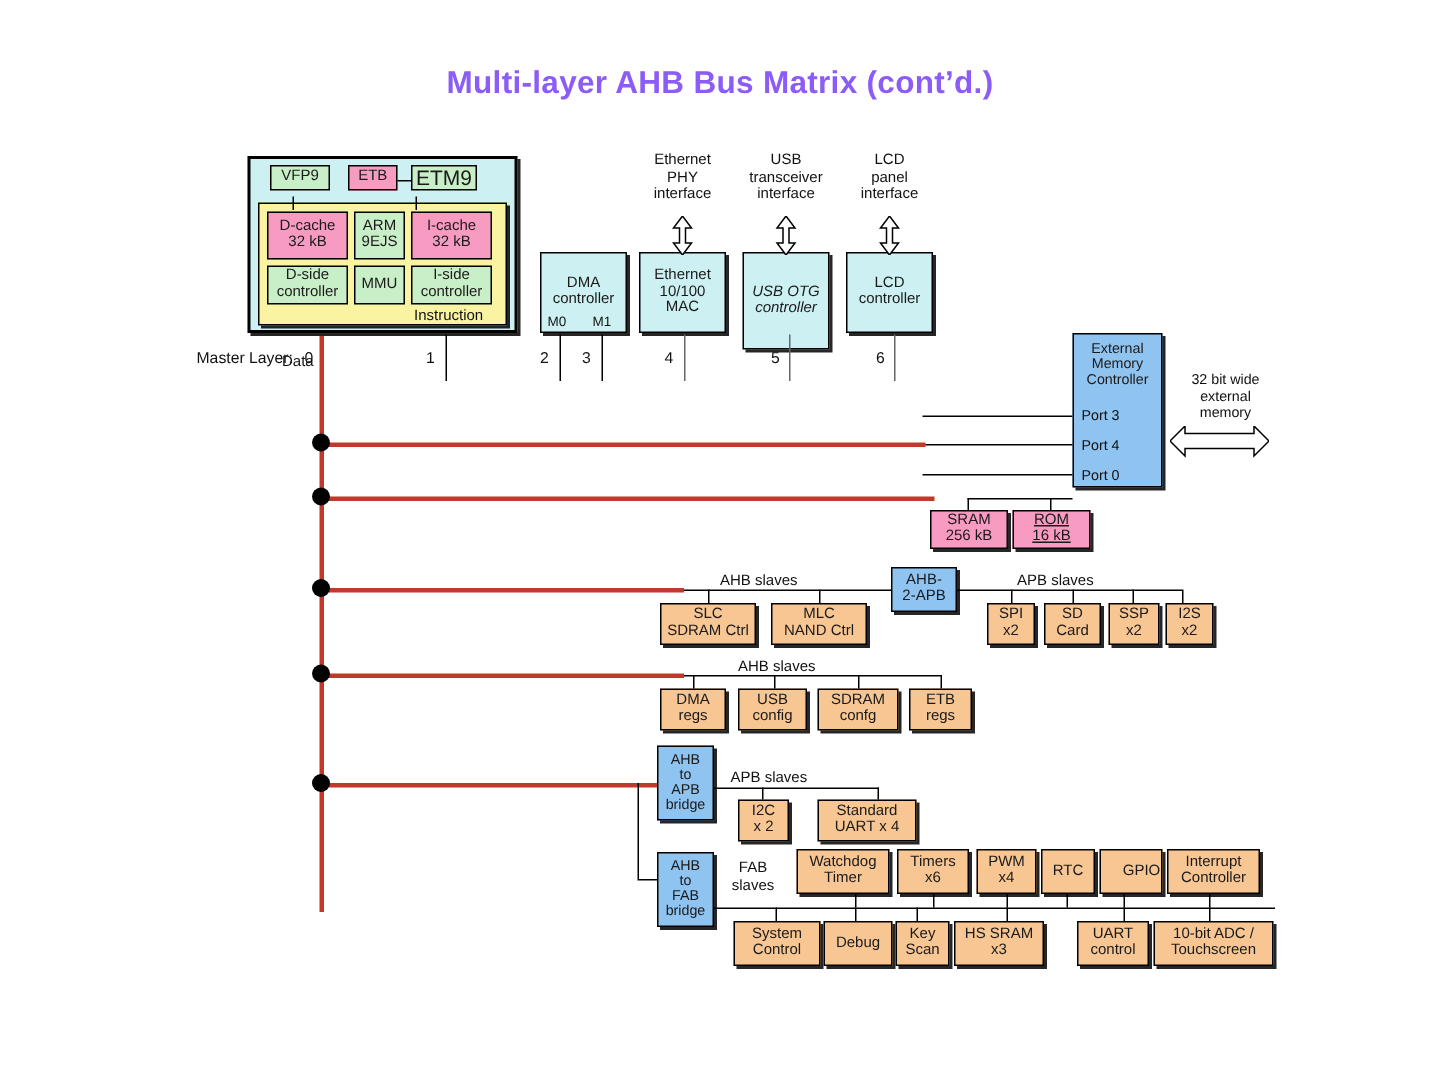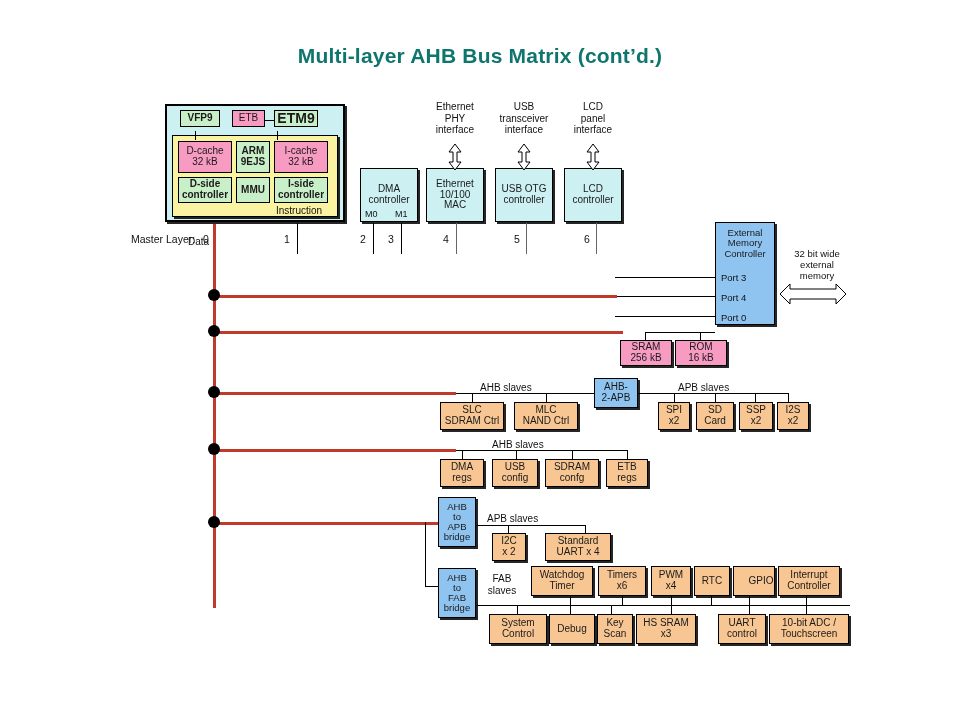--- a/index.html
+++ b/index.html
@@ -1,34 +1,34 @@
 <!DOCTYPE html>
 <html><head>
 <meta charset="utf-8">
 <style>
   html,body{margin:0;padding:0;}
   body{width:960px;height:720px;background:#ffffff;font-family:"Liberation Sans",sans-serif;overflow:hidden;}
   #stage{position:relative;width:960px;height:720px;}
 
   .title{
     position:absolute;left:0;top:44px;width:960px;text-align:center;
-    font-size:21px;font-weight:bold;color:#0f766e;letter-spacing:.2px;
+    font-size:21px;font-weight:bold;color:#8b5cf6;letter-spacing:.2px;
   }
 
   
   .box{
     position:absolute;box-sizing:border-box;border:1.5px solid #000;
     display:flex;align-items:center;justify-content:center;text-align:center;
     font-size:10px;line-height:1.08;color:#1a1a1a;
     box-shadow:2px 2px 0 rgba(0,0,0,.85);
     padding:1px;
   }
   .cyan{background:#CDF0F2;}
   .pink{background:#F79BC2;}
-  .green{background:#C9EFC9;font-weight:bold;}
+  .green{background:#C9EFC9;}
   .yellow{background:#FAF4A2;}
   .orange{background:#F8C692;}
   .blue{background:#8FC3F0;}
   .noshadow{box-shadow:none;}
   .thin{border-width:1px;}
 
   
   #cpu-outer{left:165px;top:104px;width:180px;height:118px;border:2px solid #000;}
   #cpu-inner{left:172px;top:135px;width:166px;height:82px;border:1.5px solid #000;}
 
@@ -82,21 +82,21 @@
   <div class="lbl" style="left:276px;top:205px;">Instruction</div>
 
   <div class="box cyan" style="left:360px;top:168px;width:58px;height:54px;white-space:pre;">DMA
 controller</div>
   <div class="lbl" style="left:365px;top:209px;font-size:9px;">M0</div>
   <div class="lbl" style="left:395px;top:209px;font-size:9px;">M1</div>
 
   <div class="box cyan" style="left:426px;top:168px;width:58px;height:54px;white-space:pre;">Ethernet
 10/100
 MAC</div>
-  <div class="box cyan" style="left:495px;top:168px;width:58px;height:54px;white-space:pre;">USB OTG
+  <div class="box cyan" style="left:495px;top:168px;width:58px;height:65px;white-space:pre;font-style:italic;">USB OTG
 controller</div>
   <div class="box cyan" style="left:564px;top:168px;width:58px;height:54px;white-space:pre;">LCD
 controller</div>
 
   <div class="lbl-c" style="left:415px;top:101px;width:80px;white-space:pre;">Ethernet
 PHY
 interface</div>
   <div class="lbl-c" style="left:484px;top:101px;width:80px;white-space:pre;">USB
 transceiver
 interface</div>
@@ -162,21 +162,21 @@
   <svg class="darrow" style="left:780px;top:284px;" width="66" height="28" viewBox="0 0 66 28">
     <polygon points="10,0 10,5 56,5 56,0 66,10 56,20 56,15 10,15 10,20 0,10" fill="#ffffff" stroke="#000" stroke-width="1"></polygon>
   </svg>
 
   <div class="line hline" style="left:645px;top:332px;width:70px;background:#000;"></div>
   <div class="line vline" style="left:645px;top:332px;height:9px;"></div>
   <div class="line vline" style="left:700px;top:332px;height:9px;"></div>
 
   <div class="box pink" style="left:620px;top:340px;width:52px;height:26px;white-space:pre;">SRAM
 256 kB</div>
-  <div class="box pink" style="left:675px;top:340px;width:52px;height:26px;white-space:pre;">ROM
+  <div class="box pink" style="left:675px;top:340px;width:52px;height:26px;white-space:pre;text-decoration:underline;">ROM
 16 kB</div>
 
   <div class="lbl" style="left:480px;top:382px;">AHB slaves</div>
   <div class="lbl" style="left:678px;top:382px;">APB slaves</div>
 
   <div class="line hline" style="left:456px;top:393px;width:140px;"></div>
   <div class="line vline" style="left:472px;top:393px;height:10px;"></div>
   <div class="line vline" style="left:546px;top:393px;height:10px;"></div>
 
   <div class="box blue" style="left:594px;top:378px;width:44px;height:30px;white-space:pre;">AHB-

